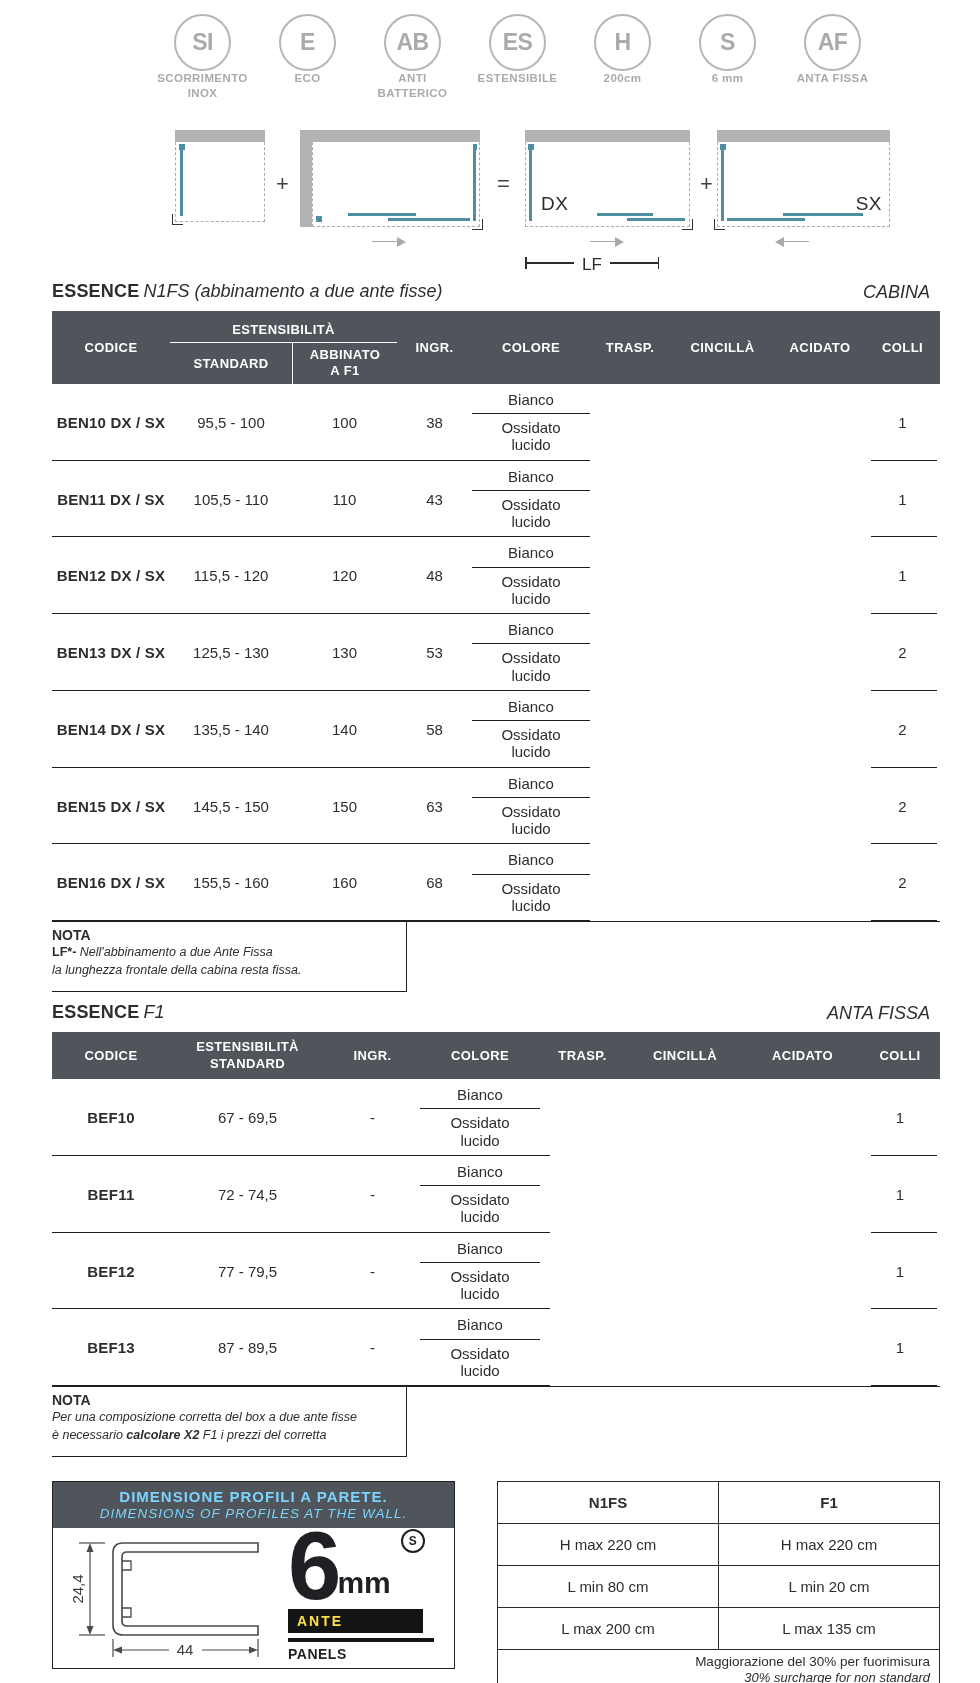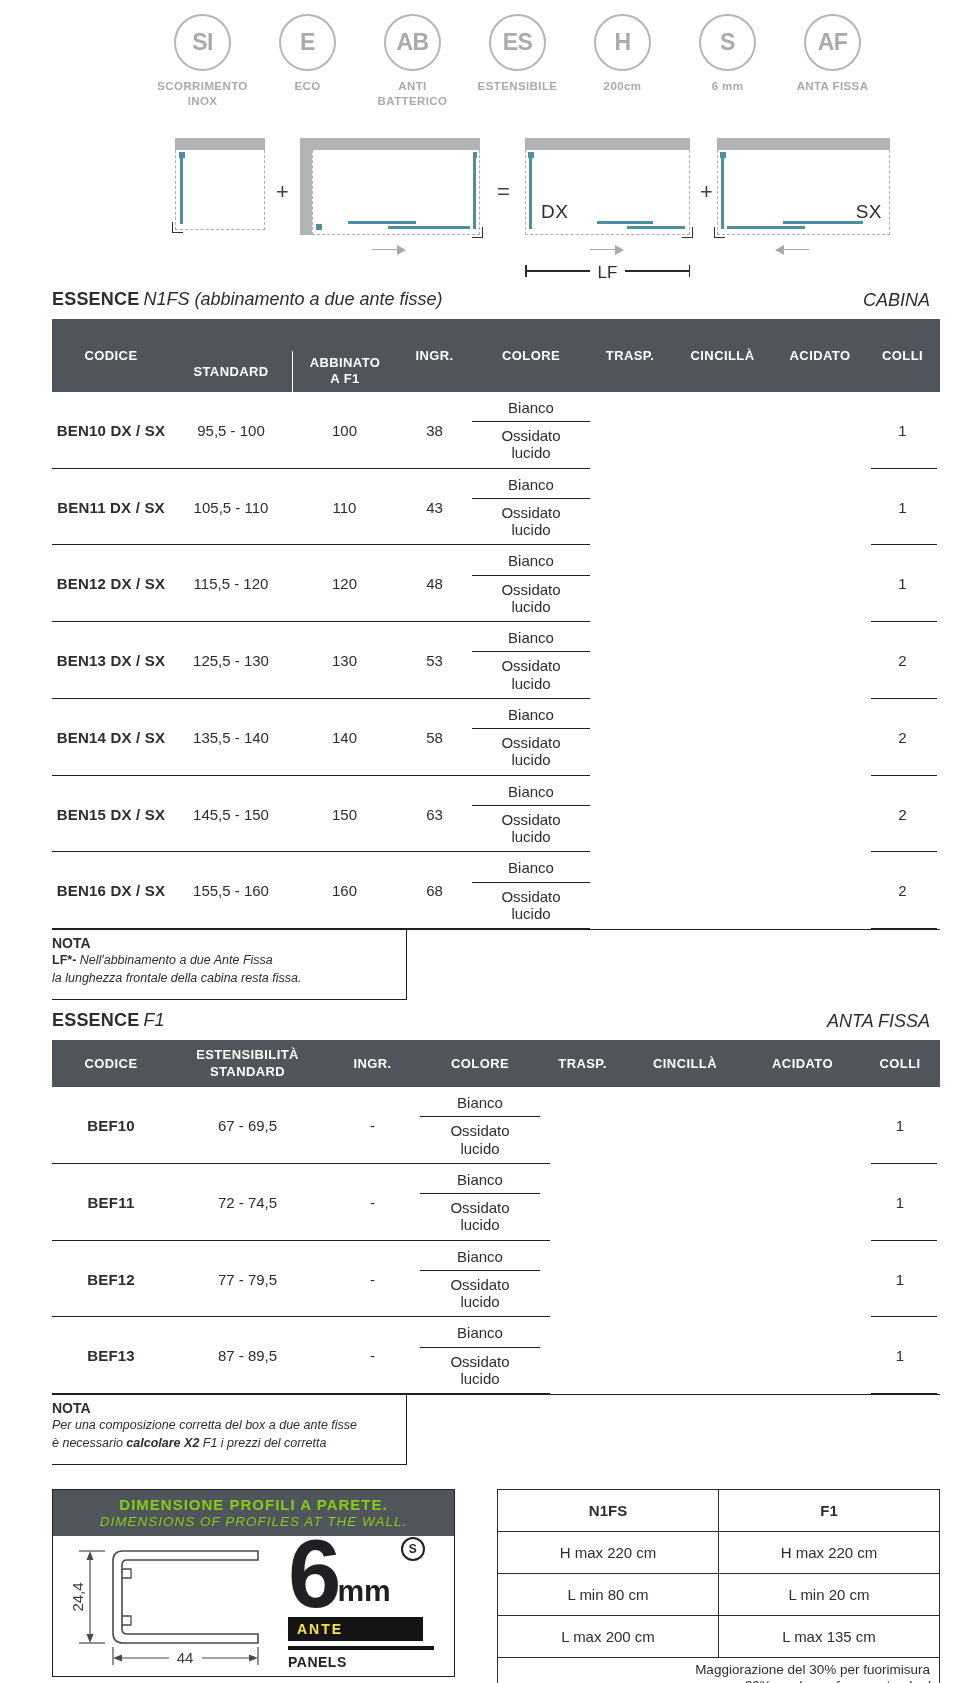--- a/index.html
+++ b/index.html
@@ -6,21 +6,21 @@
   html,body { background:#fff; }
   body { font-family:"Liberation Sans", sans-serif; color:#2b2e30; }
   .page { position:relative; width:980px; height:1683px; margin:0 auto; background:#fff; overflow:hidden; }
 
   
   .icons-row { display:flex; margin:14px 0 0 150px; }
   .feature { width:105px; display:flex; flex-direction:column; align-items:center; }
   .feat-circle { width:57px; height:57px; border:2.5px solid #b5b7b6; border-radius:50%;
                  display:flex; align-items:center; justify-content:center;
                  color:#a9abaa; font-weight:700; font-size:23px; letter-spacing:-0.5px; }
-  .feat-label { margin-top:8px; font-size:11.5px; line-height:1.3; color:#a9abaa;
+  .feat-label { font-size:11.5px; line-height:1.3; color:#a9abaa;
                 text-align:center; letter-spacing:0.4px; font-weight:700; max-width:100px; }
 
   
   .diagrams { position:relative; height:150px; margin-top:24px; }
   .op { position:absolute; font-size:22px; color:#3f4245; }
   .sch { position:absolute; }
   .bar-top { position:absolute; top:0; left:0; right:0; height:12px; background:#b1b3b4; }
   .bar-left { position:absolute; top:0; left:0; width:12px; bottom:0; background:#b1b3b4; }
   .dashbox { position:absolute; top:12px; left:0; right:0; bottom:0; border:1px dashed #a8adaf; border-top:none; }
   .teal-v { position:absolute; width:3px; background:#4d8ea0; }
@@ -75,21 +75,21 @@
   .nota { position:relative; border-top:1.5px solid #1f1f1f; min-height:70px; }
   .nota-cell { width:40%; min-height:70px; border-right:1.5px solid #1f1f1f; border-bottom:1.5px solid #1f1f1f;
                padding:5px 10px 10px 0; }
   .nota-title { font-weight:700; font-size:14px; }
   .nota-line { font-style:italic; font-size:12.5px; line-height:1.45; }
   .nota-lead { font-style:normal; font-weight:700; }
   .nota-bold { font-weight:700; }
 
   
   .bottom { display:flex; gap:42px; margin:24px 0 0 52px; align-items:flex-start; }
-  .box-hdr { background:#4f555a; color:#84cc16; text-align:center; padding:6px 4px 7px; }
+  .box-hdr { background:#4f555a; color:#7dd3fc; text-align:center; padding:6px 4px 7px; }
   .box-hdr .l1 { font-weight:700; font-size:15px; letter-spacing:1px; }
   .box-hdr .l2 { font-style:italic; font-size:13.5px; letter-spacing:1px; margin-top:1px; }
   .box-left { width:403px; height:188px; border:1.5px solid #232323; }
   .box-left-content { display:flex; align-items:center; justify-content:space-between; padding:2px 20px 0 4px; height:132px; }
   .mm-logo { display:flex; flex-direction:column; }
   .mm-top { display:flex; }
   .mm-six { font-size:96px; font-weight:800; line-height:0.78; letter-spacing:-3px; color:#1f2023; }
   .mm-unit { font-size:30px; font-weight:800; color:#1f2023; align-self:flex-end; margin:0 0 4px -1px; }
   .mm-s { width:24px; height:24px; border:2px solid #1f2023; border-radius:50%; margin-left:10px;
           display:flex; align-items:center; justify-content:center; font-size:12px; font-weight:700; color:#1f2023; }
@@ -185,21 +185,21 @@
       <div class="bar-top"></div>
       <div class="dashbox"></div>
       <div class="teal-sq" style="left:3px; top:14px;"></div>
       <div class="teal-v" style="left:4px; top:16px; bottom:6px;"></div>
       <div class="pan-lbl" style="left:16px; bottom:12px;">DX</div>
       <div class="teal-h" style="left:72px; bottom:11px; width:56px;"></div>
       <div class="teal-h" style="left:102px; bottom:6px; width:58px;"></div>
       <div class="corner br"></div>
     </div>
     <div class="arr" style="left:590px; top:112px;"></div>
-    <div class="lf-dim" style="left:525px; top:126px; width:165px;">
+    <div class="lf-dim" style="left:525px; top:126px; width:134px;">
       <div class="lf-tick"></div>
       <div class="lf-line"></div>
       <div class="lf-txt">LF</div>
       <div class="lf-line"></div>
       <div class="lf-tick"></div>
     </div>
     <div class="op" style="left:700px; top:46px;">+</div>
 
     <div class="sch" style="left:717px; top:5px; width:173px; height:97px;">
       <div class="bar-top"></div>
@@ -215,20 +215,21 @@
   </div>
 
   <div class="sec-title">
     <span class="tb">ESSENCE</span><span class="ti">N1FS (abbinamento a due ante fisse)</span>
     <span class="tr">CABINA</span>
   </div>
 
   <div class="tbl t1">
     <div class="thead">
       <div class="hc span2" style="grid-column:1;">CODICE</div>
+      <div class="h-est">ESTENSIBILITÀ</div>
       <div class="hc h-std">STANDARD</div>
       <div class="hc h-abb">ABBINATO A F1</div>
       <div class="hc span2" style="grid-column:4;">INGR.</div>
       <div class="hc span2" style="grid-column:5;">COLORE</div>
       <div class="hc span2" style="grid-column:6;">TRASP.</div>
       <div class="hc span2" style="grid-column:7;">CINCILLÀ</div>
       <div class="hc span2" style="grid-column:8;">ACIDATO</div>
       <div class="hc span2" style="grid-column:9;">COLLI</div>
     </div>
 

